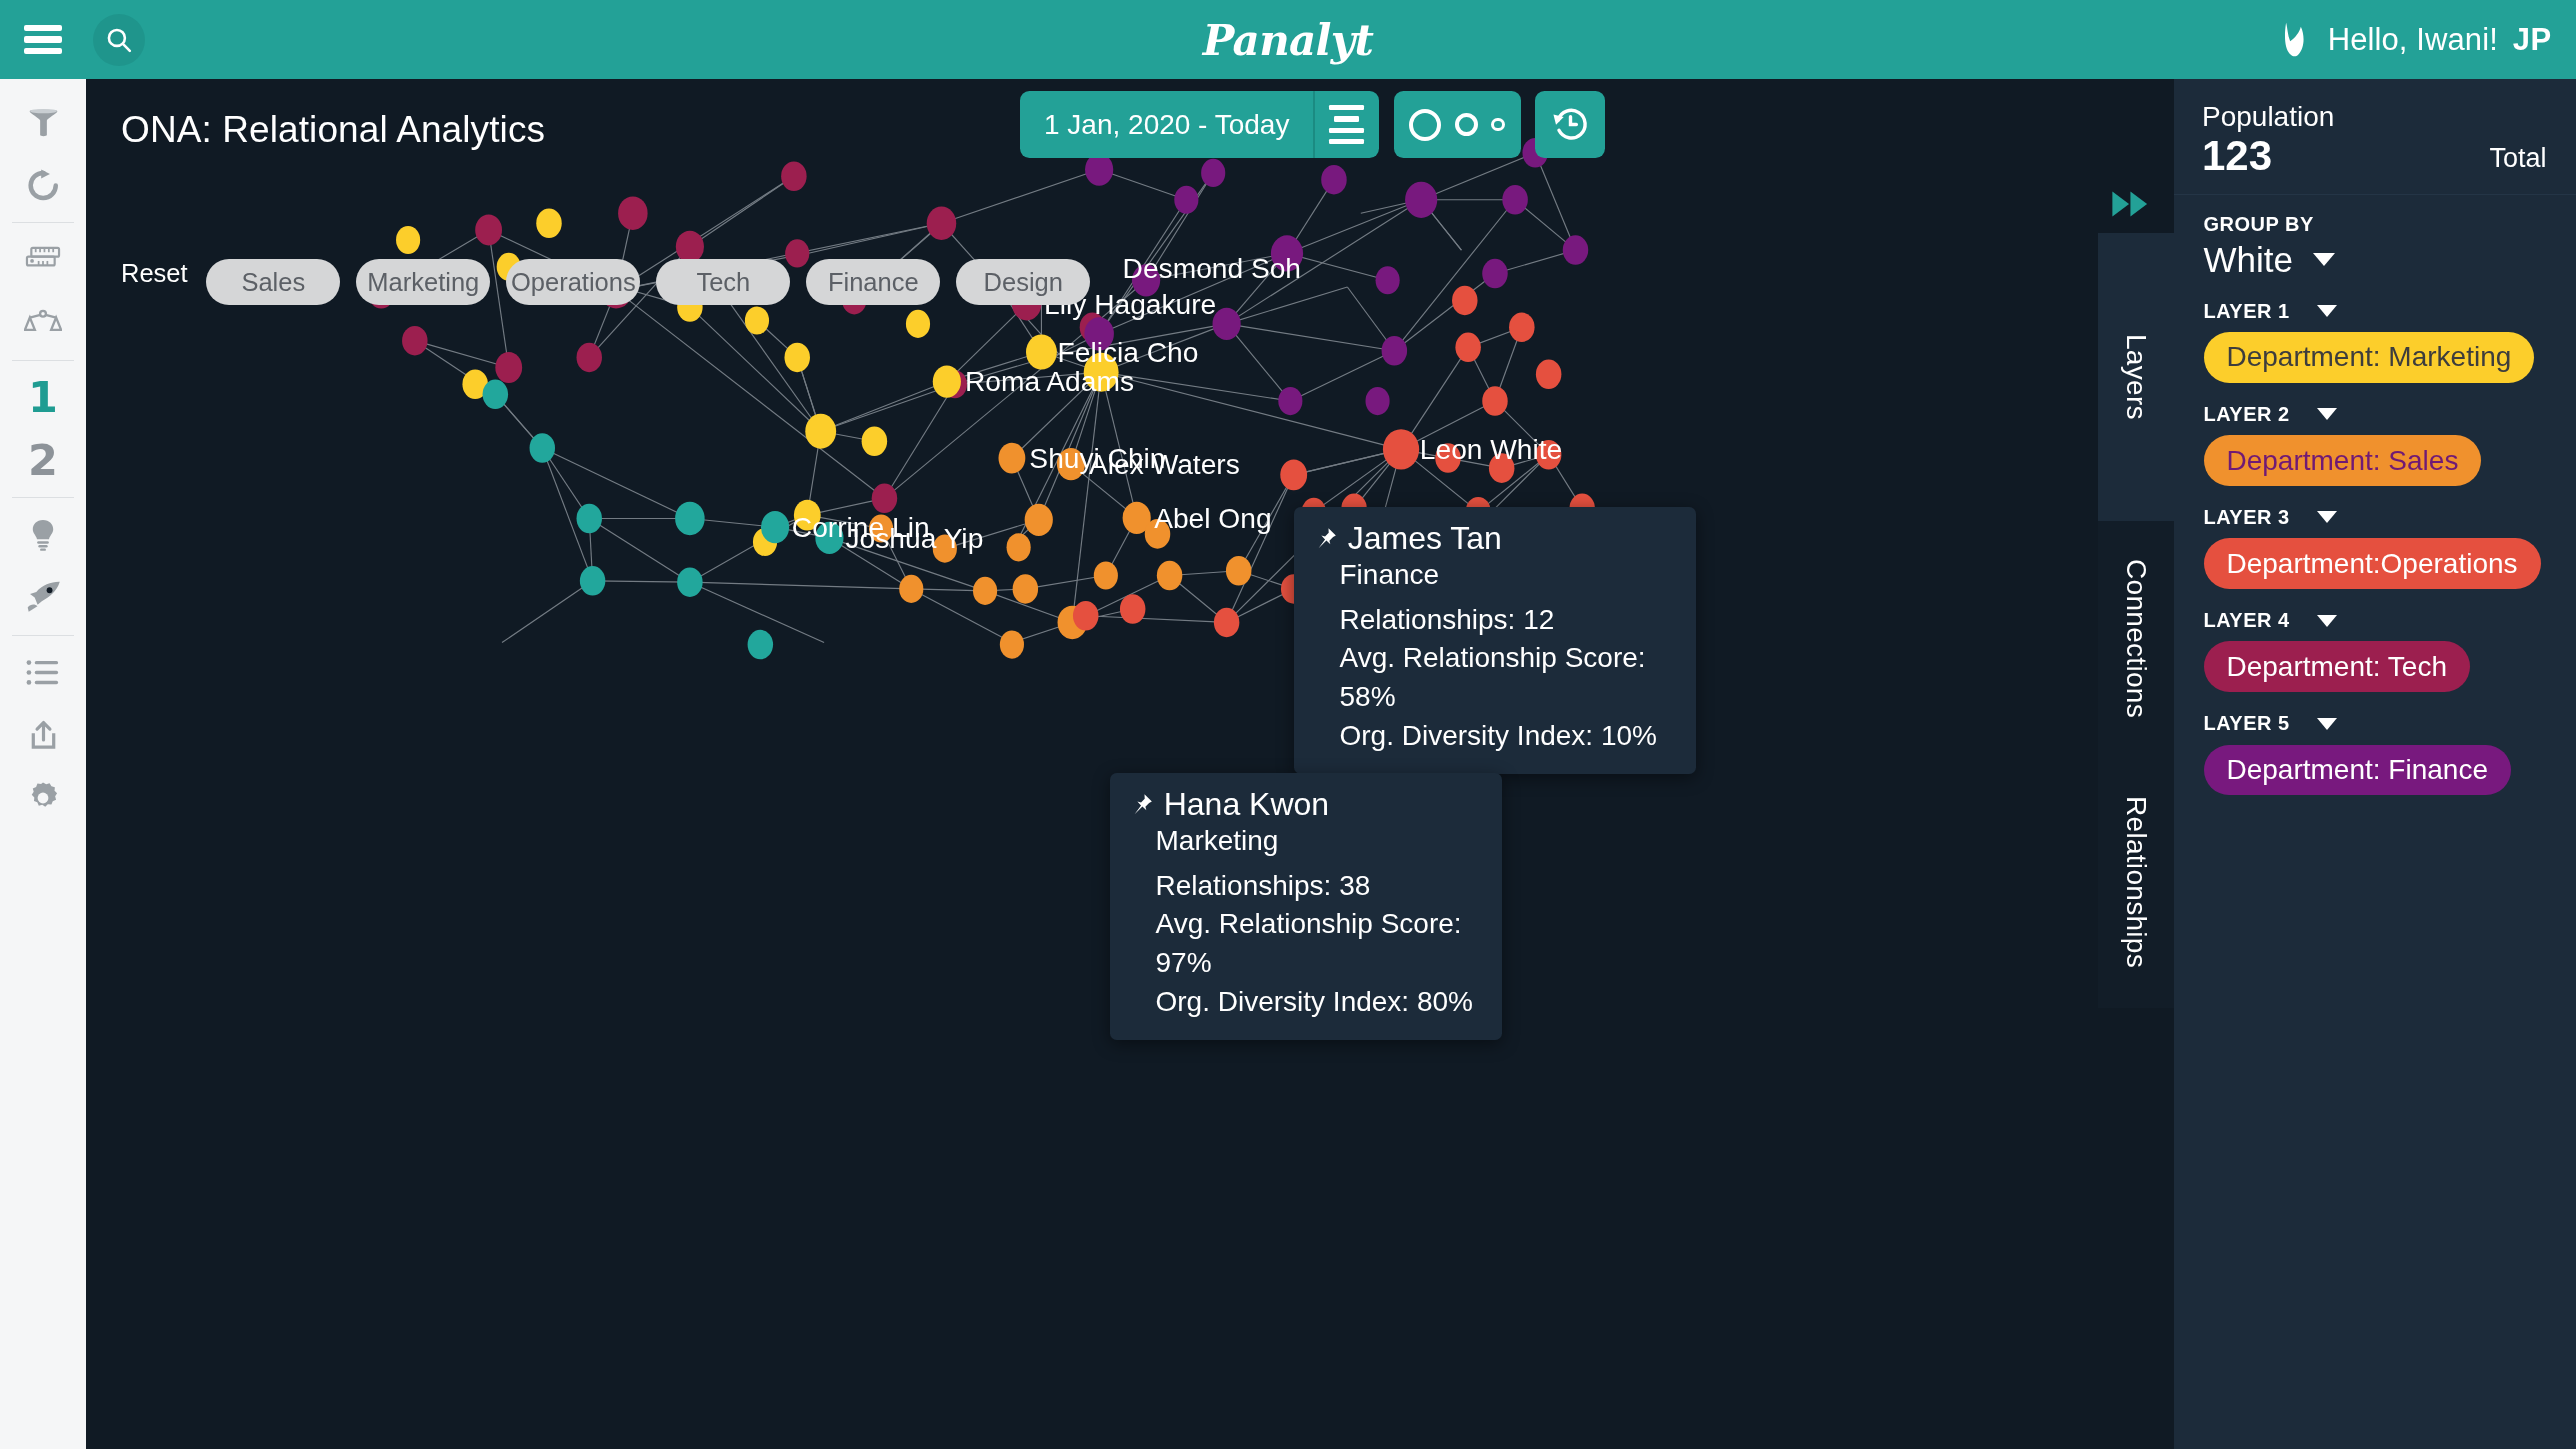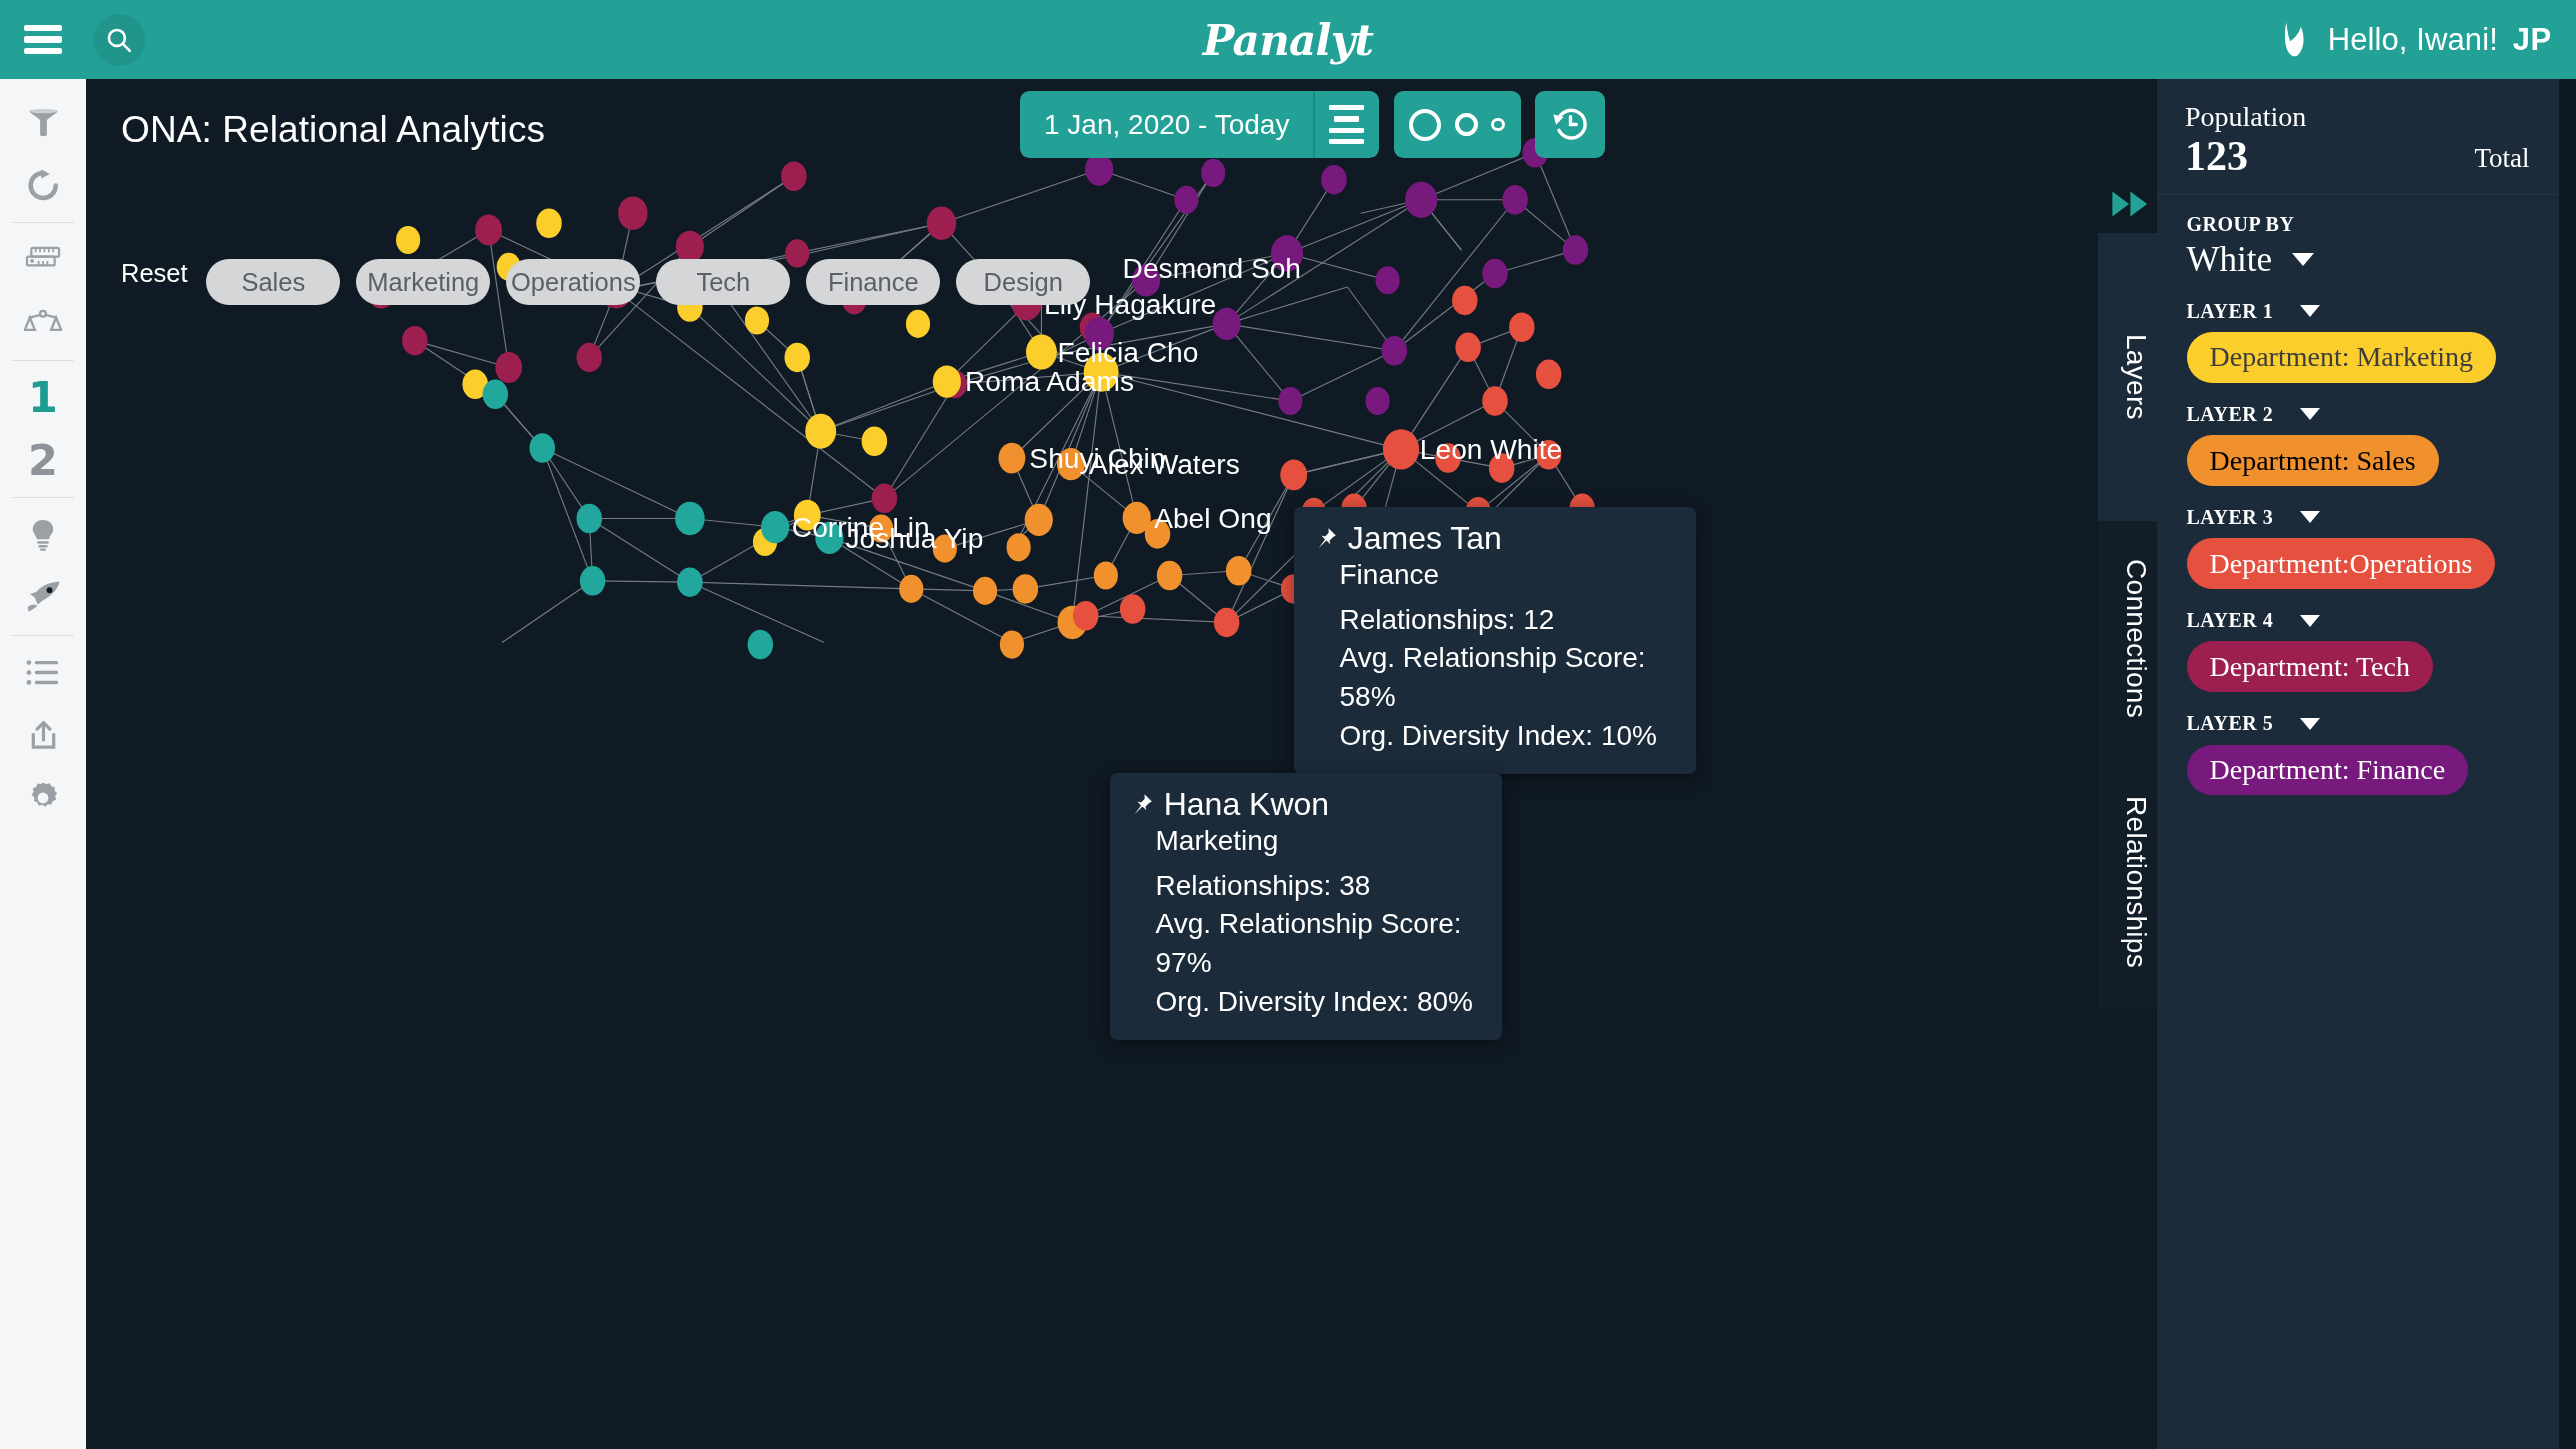--- a/index.html
+++ b/index.html
@@ -119,22 +119,22 @@
     color: #fff; cursor: pointer;
   }
   .vtab span {
     writing-mode: vertical-rl; font-size: 28px; letter-spacing: 0.3px;
   }
   .vtab.active { background: #1c2b3a; }
   .vtab.idle { background: #121d28; }
 
   
   .rpanel {
-    position: absolute; top: 79px; right: 17px; width: 402px; height: 1370px;
-    background: #1c2b3a; color: #fff; font-family: Liberation Serif, serif;
+    position: absolute; top: 79px; right: 0; width: 402px; height: 1370px;
+    background: #1c2b3a; color: #fff;
   }
   .pop-block { padding: 21.5px 0 17.4px 0; position: relative; }
   .pop-title { font-size: 28px; margin-left: 28px; }
   .pop-val { font-size: 42px; font-weight: 700; margin-left: 28px; margin-top: 2px; line-height: 1; }
   .pop-total { position: absolute; right: 29.5px; bottom: 20px; font-size: 27px; }
   .pop-rule { height: 1.3px; background: #243546; }
 
   .grp { padding: 17.4px 0 0 29.5px; }
   .grp-label { font-size: 20px; font-weight: 700; letter-spacing: 0.5px; }
   .grp-row { display: flex; align-items: center; gap: 20px; margin-top: 4px; }
@@ -684,21 +684,21 @@
         <div class="caret sm"></div>
       </div>
       <div class="pill" style="background:#fcce2b;color:#3d3d3d">Department: Marketing</div>
     </div>
 
     <div class="layer">
       <div class="layer-head">
         <div class="layer-label">LAYER 2</div>
         <div class="caret sm"></div>
       </div>
-      <div class="pill" style="background:#f0912d;color:#000000">Department: Sales</div>
+      <div class="pill" style="background:#f0912d;color:#701a75">Department: Sales</div>
     </div>
 
     <div class="layer">
       <div class="layer-head">
         <div class="layer-label">LAYER 3</div>
         <div class="caret sm"></div>
       </div>
       <div class="pill" style="background:#e5503f;color:#ffffff">Department:Operations</div>
     </div>
 

